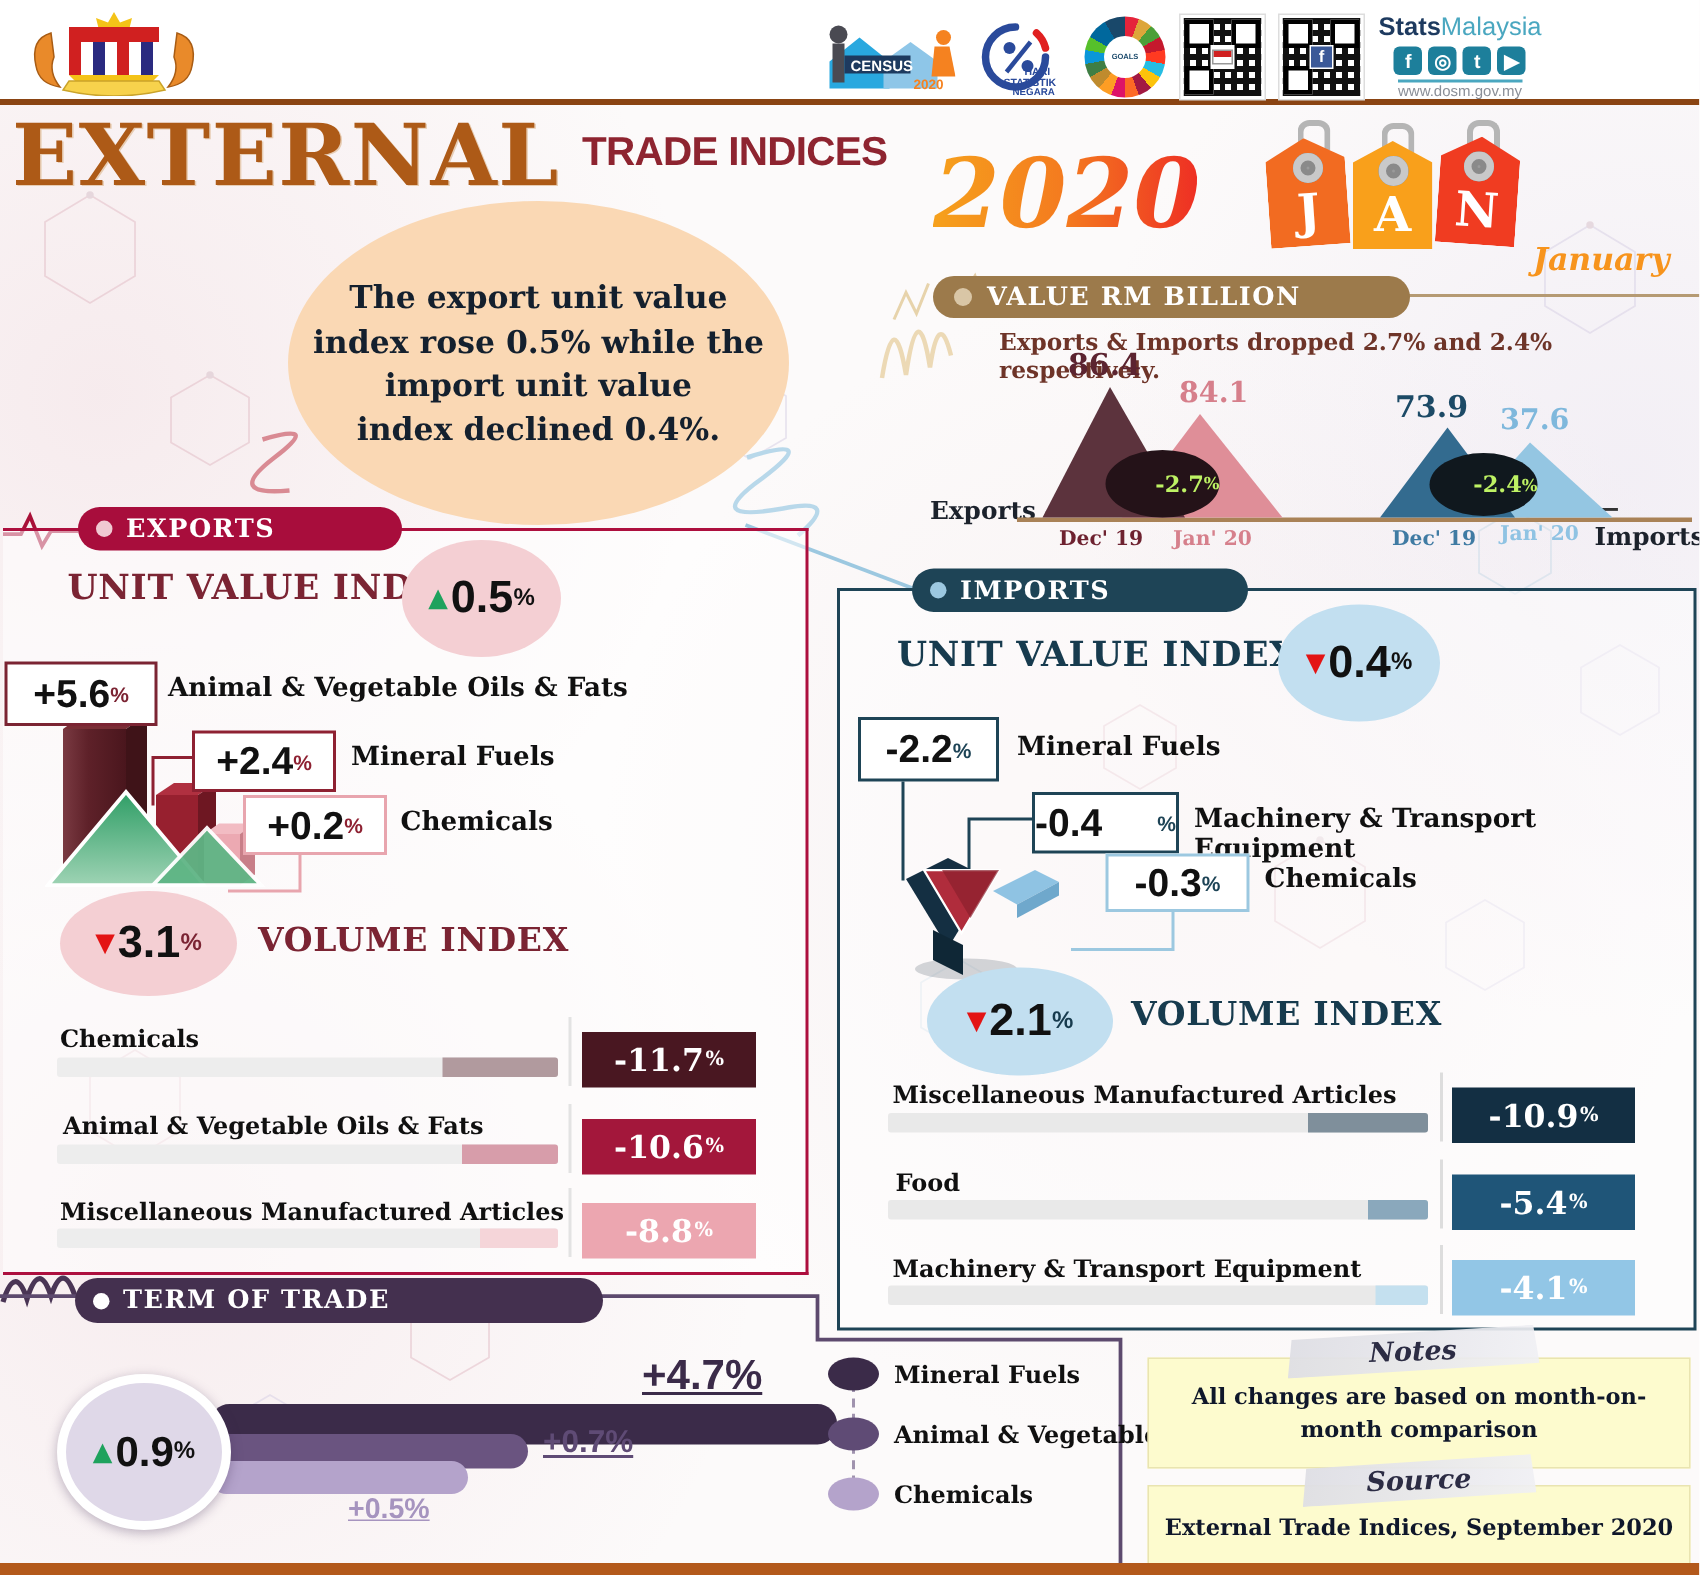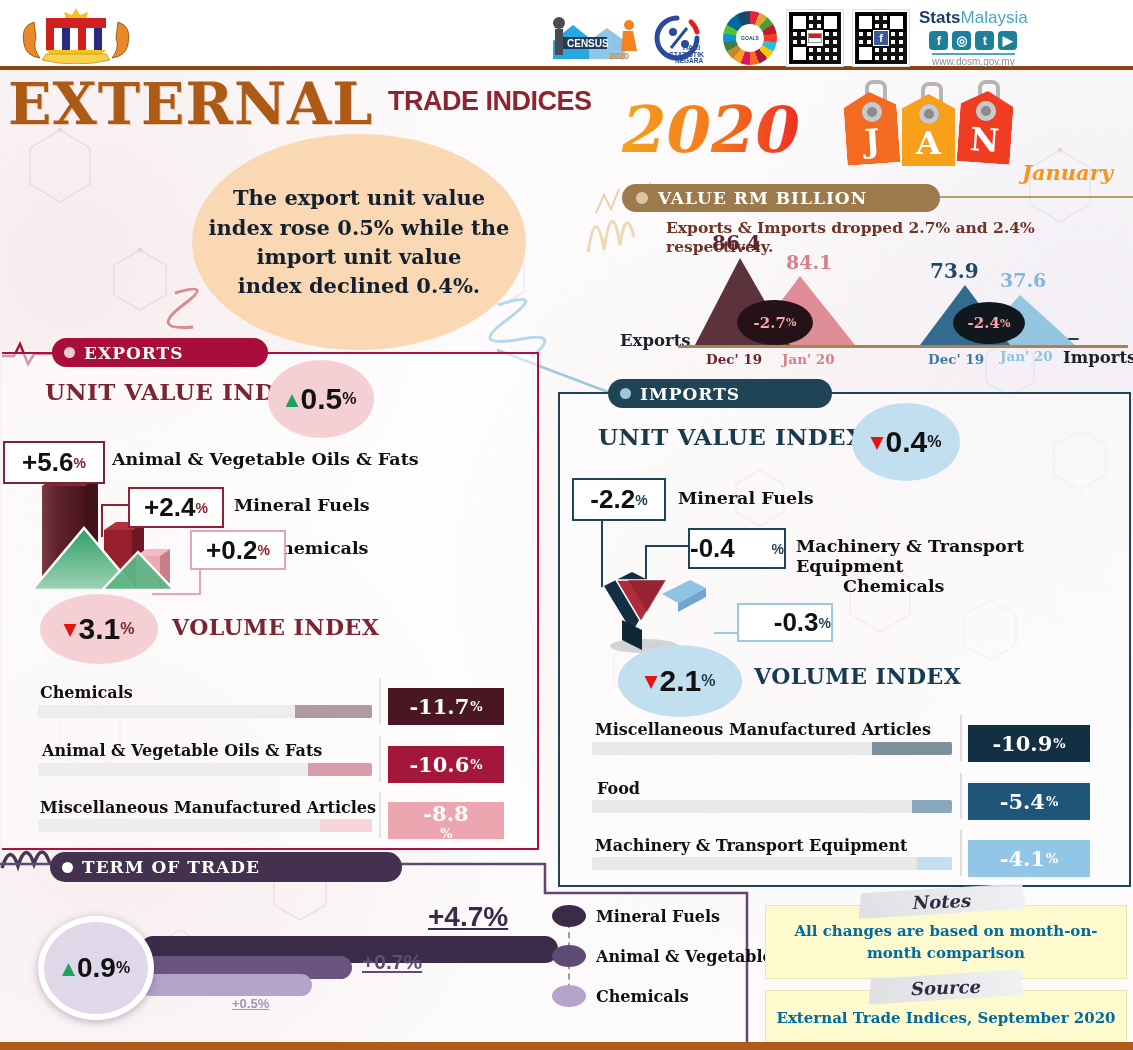--- a/index.html
+++ b/index.html
@@ -42,21 +42,21 @@
      display:flex;align-items:center;justify-content:center;text-align:center;z-index:5;}
   .bubble-text{font-size:21px;font-weight:bold;color:#14202e;line-height:1.4;}
   
   .vpill{left:622px;top:184px;width:318px;height:28px;background:#9c7a4b;border-radius:14px;
      display:flex;align-items:center;color:#fff;font-weight:bold;font-size:17px;letter-spacing:1px;z-index:6;}
   .vpill-dot{width:12px;height:12px;border-radius:50%;background:#d9c6a6;margin:0 10px 0 14px;}
   .vline{left:935px;top:196px;width:198px;height:2px;background:#b59a73;}
   .vsub{left:666px;top:218px;font-size:15.5px;font-weight:bold;color:#6e3428;}
   .tri-label{font-weight:bold;font-size:16.5px;color:#1c222c;}
   .baseline{left:678px;top:345px;width:450px;height:3px;background:#a98257;}
-  .tri-badge{border-radius:50%;color:#fca5a5;font-weight:bold;font-size:15px;display:flex;align-items:center;justify-content:center;z-index:7;}
+  .tri-badge{border-radius:50%;color:#bef264;font-weight:bold;font-size:15px;display:flex;align-items:center;justify-content:flex-end;z-index:7;}
   .tri-val{font-weight:bold;font-size:19px;}
   .tri-cat{font-weight:bold;font-size:13.5px;}
   
   .xpanel{left:2px;top:352px;width:535px;height:494px;border:2px solid #ad0f3e;border-left:none;background:rgba(255,255,255,.55);z-index:4;}
   .mpanel{left:558px;top:392px;width:569px;height:491px;border:2px solid #1e4456;background:rgba(255,255,255,.45);z-index:4;}
   .pill{border-radius:16px;display:flex;align-items:center;color:#fff;font-weight:bold;font-size:17px;letter-spacing:1px;z-index:8;}
   .pill .dot{width:11px;height:11px;border-radius:50%;margin:0 9px 0 12px;}
   .uvi-title{font-weight:bold;font-size:23px;letter-spacing:.5px;}
   .ellipse{border-radius:50%;display:flex;align-items:center;justify-content:center;z-index:6;}
   .bignum{font-family:"Liberation Sans",sans-serif;font-weight:bold;font-size:30px;color:#111;}
@@ -77,21 +77,21 @@
   .chip .p{font-size:13px;margin-left:1px;}
   
   .totbar{position:absolute;border-radius:13px;z-index:5;}
   .tot-val{position:absolute;font-weight:bold;z-index:6;text-decoration:underline;}
   .lgd{position:absolute;display:flex;align-items:center;gap:10px;z-index:6;}
   .lgd .dotE{width:34px;height:22px;border-radius:50%;}
   .lgd .lab{font-weight:bold;font-size:16px;color:#101010;white-space:nowrap;}
   .dash-line{position:absolute;border-left:2px dashed #a093ae;width:0;z-index:5;}
   
   .note-box{position:absolute;background:#fdfbce;border:1px solid #e9e4b0;z-index:6;display:flex;align-items:center;justify-content:center;text-align:center;}
-  .note-text{font-weight:bold;font-size:15px;color:#0369a1;line-height:1.5;}
+  .note-text{font-weight:bold;font-size:15px;color:#0f172a;line-height:1.5;}
   .tape{position:absolute;background:linear-gradient(100deg,rgba(222,222,228,.95),rgba(240,240,244,.9));
     z-index:7;display:flex;align-items:center;justify-content:center;transform:rotate(-2deg);
     box-shadow:0 1px 2px rgba(0,0,0,.15);clip-path:polygon(2% 15%,98% 0,100% 85%,0 100%);}
   .tape span{font-style:italic;font-weight:bold;font-size:18px;color:#2c2c44;}
   .botbar{left:0;top:1042px;width:1133px;height:8px;background:#b3591b;z-index:20;}
   svg{display:block;}
 </style>
 </head>
 <body>
 
@@ -329,21 +329,21 @@
   <div class="abs valbox" style="left:3px;top:441px;width:98px;height:39px;border:2px solid #7b2433;">
     <span class="n">+5.6</span>
       <span class="p" style="color:#7b2433">%</span>
   </div>
   <div class="abs cat" style="left:112px;top:449px;z-index:6;">Animal &amp; Vegetable Oils &amp; Fats</div>
   <div class="abs valbox" style="left:128px;top:487px;width:92px;height:37px;border:2px solid #8e2132;">
     <span class="n">+2.4</span>
       <span class="p" style="color:#8e2132">%</span>
   </div>
   <div class="abs cat" style="left:234px;top:495px;z-index:6;">Mineral Fuels</div>
-  <div class="abs valbox" style="left:162px;top:530px;width:92px;height:36px;border:2px solid #e8a5ae;margin-left:28px;">
+  <div class="abs valbox" style="left:162px;top:530px;width:92px;height:36px;border:2px solid #e8a5ae;">
     <span class="n">+0.2</span>
       <span class="p" style="color:#8e2132">%</span>
   </div>
   <div class="abs cat" style="left:267px;top:538px;z-index:6;">Chemicals</div>
 
   <div class="abs ellipse" style="left:40px;top:594px;width:118px;height:70px;background:#f4cfd3;">
     <span class="tri-dn">▼</span>
     <span class="bignum">3.1</span>
       <span class="pct-sm" style="color:#7b2433">%</span>
   </div>
@@ -364,21 +364,21 @@
   <div class="sep" style="left:379px;top:736px;height:46px;"></div>
   <div class="chip" style="left:388px;top:746px;width:116px;height:37px;background:#a3173b;">
     <span class="n">-10.6</span>
       <span class="p">%</span>
     </div>
 
   <div class="abs row-label" style="left:40px;top:798px;z-index:6;">Miscellaneous Manufactured Articles</div>
   <div class="track" style="left:38px;top:819px;width:334px;"></div>
   <div class="fill" style="left:320px;top:819px;width:52px;background:#e9a2ac;"></div>
   <div class="sep" style="left:379px;top:792px;height:46px;"></div>
-  <div class="chip" style="left:388px;top:802px;width:116px;height:37px;background:#eca6b0;flex-direction:column;">
+  <div class="chip" style="left:388px;top:802px;width:116px;height:37px;background:#eca6b0;">
     <span class="n">-8.8</span>
       <span class="p">%</span>
     </div>
 
   <div class="abs mpanel"></div>
   <div class="abs pill" style="left:608px;top:379px;width:224px;height:29px;background:#1e4456;">
     <div class="dot" style="background:#9cc8e0;"></div>
     <span>IMPORTS</span>
   </div>
   <div class="abs uvi-title" style="left:598px;top:423px;color:#173b4e;z-index:6;">UNIT VALUE INDEX</div>
@@ -406,21 +406,21 @@
   <div class="abs valbox" style="left:572px;top:478px;width:90px;height:39px;border:2px solid #1e4456;">
     <span class="n">-2.2</span>
       <span class="p" style="color:#1e4456">%</span>
   </div>
   <div class="abs cat" style="left:678px;top:488px;z-index:6;">Mineral Fuels</div>
   <div class="abs valbox" style="left:688px;top:528px;width:94px;height:37px;border:2px solid #1e4456;justify-content:space-between;">
     <span class="n">-0.4</span>
       <span class="p" style="color:#1e4456">%</span>
   </div>
   <div class="abs cat" style="left:796px;top:536px;z-index:6;">Machinery &amp; Transport Equipment</div>
-  <div class="abs valbox" style="left:737px;top:603px;width:92px;height:35px;border:2px solid #9cc8e0;justify-content:flex-end;">
+  <div class="abs valbox" style="left:737px;top:569px;width:92px;height:35px;border:2px solid #9cc8e0;">
     <span class="n">-0.3</span>
       <span class="p" style="color:#1e4456">%</span>
   </div>
   <div class="abs cat" style="left:843px;top:576px;z-index:6;">Chemicals</div>
 
   <div class="abs ellipse" style="left:618px;top:645px;width:124px;height:72px;background:#c2dff0;">
     <span class="tri-dn">▼</span>
     <span class="bignum">2.1</span>
       <span class="pct-sm" style="color:#173b4e">%</span>
   </div>
@@ -459,21 +459,21 @@
   <div class="abs pill" style="left:50px;top:852px;width:352px;height:30px;background:#44304f;">
     <div class="dot" style="background:#ffffff;"></div>
     <span>TERM OF TRADE</span>
   </div>
 
   <div class="totbar" style="left:140px;top:936px;width:418px;height:27px;background:#3b2b49;"></div>
   <div class="totbar" style="left:140px;top:956px;width:212px;height:23px;background:#6a5480;"></div>
   <div class="totbar" style="left:140px;top:974px;width:172px;height:22px;background:#b4a3cb;"></div>
   <div class="tot-val sans" style="left:428px;top:901px;font-size:28px;color:#3b2b49;">+4.7%</div>
   <div class="tot-val sans" style="left:362px;top:950px;font-size:21px;color:#5f4b75;">+0.7%</div>
-  <div class="tot-val sans" style="left:232px;top:996px;font-size:13px;color:#a694bf;">+0.5%</div>
+  <div class="tot-val sans" style="left:232px;top:996px;font-size:19px;color:#a694bf;">+0.5%</div>
 
   <div class="abs" style="left:38px;top:916px;width:104px;height:92px;border-radius:50%;
        background:#dfd8e8;border:6px solid #ffffff;box-shadow:0 2px 8px rgba(70,50,90,.35);z-index:7;
        display:flex;align-items:center;justify-content:center;">
     <span class="tri-up">▲</span>
     <span class="bignum" style="font-size:28px">0.9</span>
       <span class="pct-sm" style="color:#111">%</span>
   </div>
 
   <div class="dash-line" style="left:568px;top:922px;height:78px;"></div>

